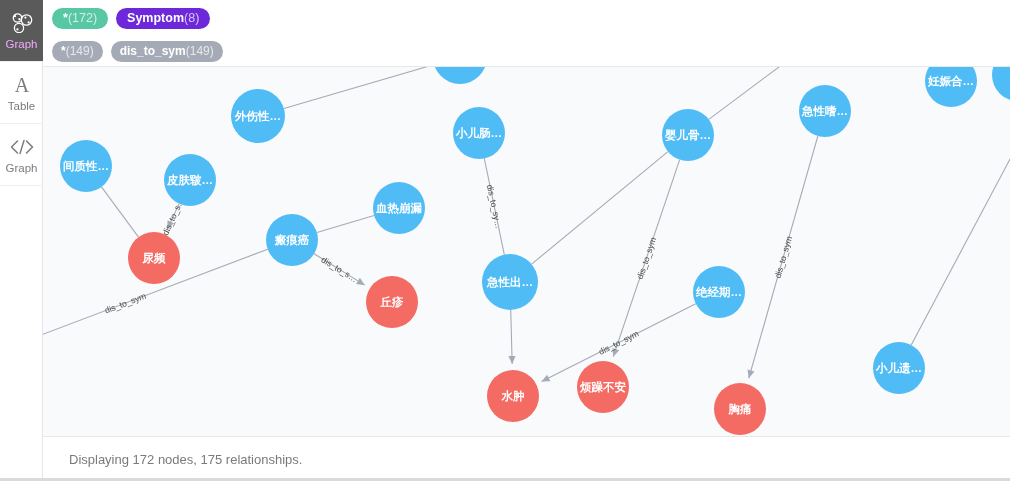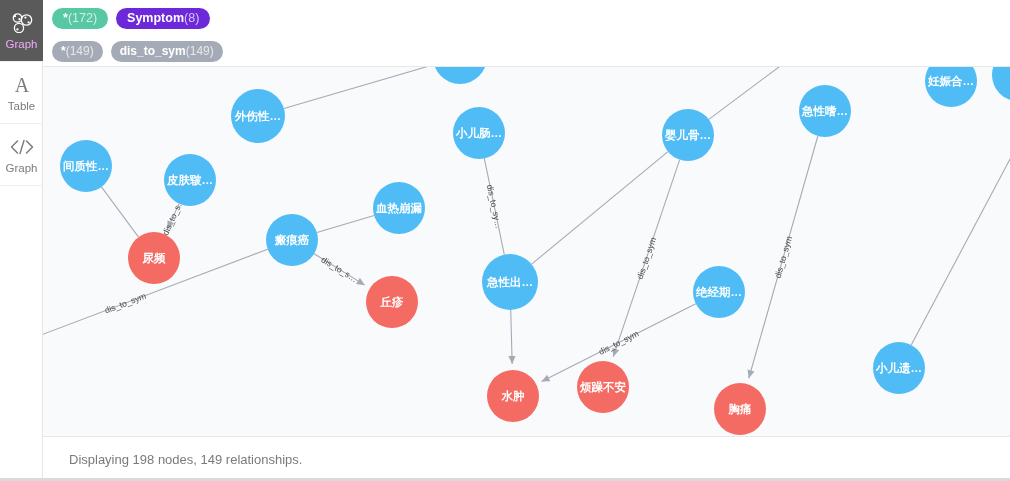--- a/index.html
+++ b/index.html
@@ -305,17 +305,17 @@
             <text x="856" y="301">小儿遗…</text>
           </g>
           <g class="node">
             <circle cx="975" cy="8" r="26" fill="#4fbcf5"></circle>
           </g>
         </g>
     </svg>
   </div>
 
   <div class="statusbar">
-    <span>Displaying 198 nodes, 149 relationships.</span>
+    <span>Displaying 172 nodes, 175 relationships.</span>
   </div>
 
   <div class="bottom-edge"></div>
 </div>
 
 </body></html>

